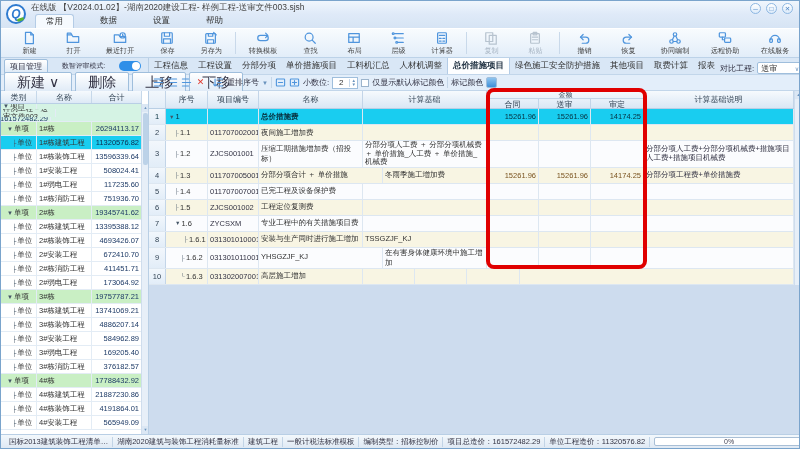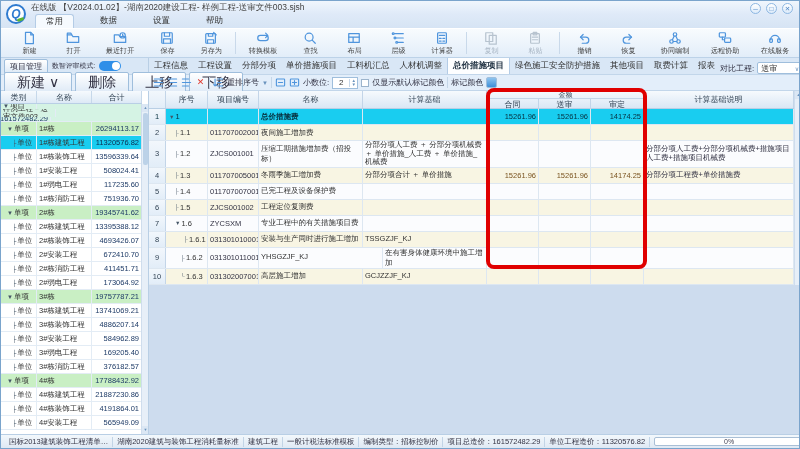--- a/index.html
+++ b/index.html
@@ -26,21 +26,21 @@
   .tbtn .ticn { width:14px; height:14px; }
   .tbtn .tlabel { font-size:7.5px; color:#444; white-space:nowrap; transform:scale(0.95); }
   .tbtn.disabled .tlabel { color:#a9b6c4; }
   .tbtn.wide { width:50px; }
   .tsep { width:1px; height:22px; background:#c9d9ea; margin:0 2px; }
   .ticn svg { width:100%; height:100%; stroke:#4f95dd; fill:none; stroke-width:1.4; stroke-linecap:round; stroke-linejoin:round; }
   .tbtn.disabled .ticn svg { stroke:#b7c3cf; }
 
   
   .strip1 { height:17px; display:flex; flex:0 0 auto; background:#d9e7f6; border-bottom:1px solid #c2d6ea; }
-  .lp-head { width:148px; flex:0 0 auto; display:flex; align-items:center; padding:0 3px; gap:2px; border-right:1px solid #b9cfe5;text-align:right; }
+  .lp-head { width:148px; flex:0 0 auto; display:flex; align-items:center; padding:0 3px; gap:12px; border-right:1px solid #b9cfe5;text-align:right; }
   .pm-btn { font-size:8px; padding:1px 5px; background:linear-gradient(#ffffff,#dcey); background:linear-gradient(#ffffff,#dde9f6); border:1px solid #9fbedc; border-radius:2px; color:#334; cursor:pointer; white-space:nowrap; }
   .toggle-label { font-size:7.5px; color:#334; white-space:nowrap; transform:scale(0.92); }
   .toggle { width:22px; height:10px; border-radius:6px; background:#2f8fe8; position:relative; cursor:pointer; flex:0 0 auto; }
   .toggle b { position:absolute; right:1px; top:1px; width:8px; height:8px; background:#fff; border-radius:50%; }
   .ctabs { flex:1; display:flex; align-items:flex-end; overflow:hidden; }
   .ctab { font-size:8.5px; padding:2px 5px 2px; color:#333; white-space:nowrap; cursor:pointer; }
   .ctab.active { background:#fdfeff; border:1px solid #b4cce6; border-bottom:none; font-weight:bold; color:#234; }
   .compare { margin-left:auto; display:flex; align-items:center; gap:3px; padding-right:4px; }
   .compare .lbl { font-size:8px; color:#334; white-space:nowrap; }
   .compare .sel { width:46px; height:12px; background:#fff; border:1px solid #9fbedc; border-radius:2px; font-size:8px; display:flex; align-items:center; justify-content:space-between; padding:0 3px; cursor:pointer; }
@@ -545,22 +545,22 @@
                 <div class="gc w-basis">分部分项人工费 ＋ 分部分项机械费 ＋ 单价措施_人工费 ＋ 单价措施_机械费</div>
                 <div class="gc w-amt"></div>
                 <div class="gc w-amt"></div>
                 <div class="gc w-amt3"></div>
                 <div class="gc w-note">分部分项人工费+分部分项机械费+措施项目人工费+措施项目机械费</div>
               </div>
               <div class="grow alt">
                 <div class="gc w-num">4</div>
                 <div class="gc w-seq" style="padding-left:9px"><span class="pre">├</span>1.3</div>
                 <div class="gc w-code">011707005001</div>
+                <div class="gc w-basis">分部分项合计 ＋ 单价措施</div>
                 <div class="gc w-name">冬雨季施工增加费</div>
-                <div class="gc w-basis">分部分项合计 ＋ 单价措施</div>
                 <div class="gc w-amt">15261.96</div>
                 <div class="gc w-amt">15261.96</div>
                 <div class="gc w-amt3">14174.25</div>
                 <div class="gc w-note">分部分项工程费+单价措施费</div>
               </div>
               <div class="grow">
                 <div class="gc w-num">5</div>
                 <div class="gc w-seq" style="padding-left:9px"><span class="pre">├</span>1.4</div>
                 <div class="gc w-code">011707007001</div>
                 <div class="gc w-name">已完工程及设备保护费</div>
@@ -612,21 +612,20 @@
                 <div class="gc w-amt"></div>
                 <div class="gc w-amt"></div>
                 <div class="gc w-amt3"></div>
                 <div class="gc w-note"></div>
               </div>
               <div class="grow alt">
                 <div class="gc w-num">10</div>
                 <div class="gc w-seq" style="padding-left:15px"><span class="pre">└</span>1.6.3</div>
                 <div class="gc w-code">031302007001</div>
                 <div class="gc w-name">高层施工增加</div>
-                <div class="gc w-basis">GCJZZJF_KJ</div>
                 <div class="gc w-amt"></div>
                 <div class="gc w-amt"></div>
                 <div class="gc w-amt3"></div>
                 <div class="gc w-note"></div>
               </div>
             </div>
         </div>
         <div class="grid-scroll">
           <div class="sarrow up">▲</div>
         </div>

